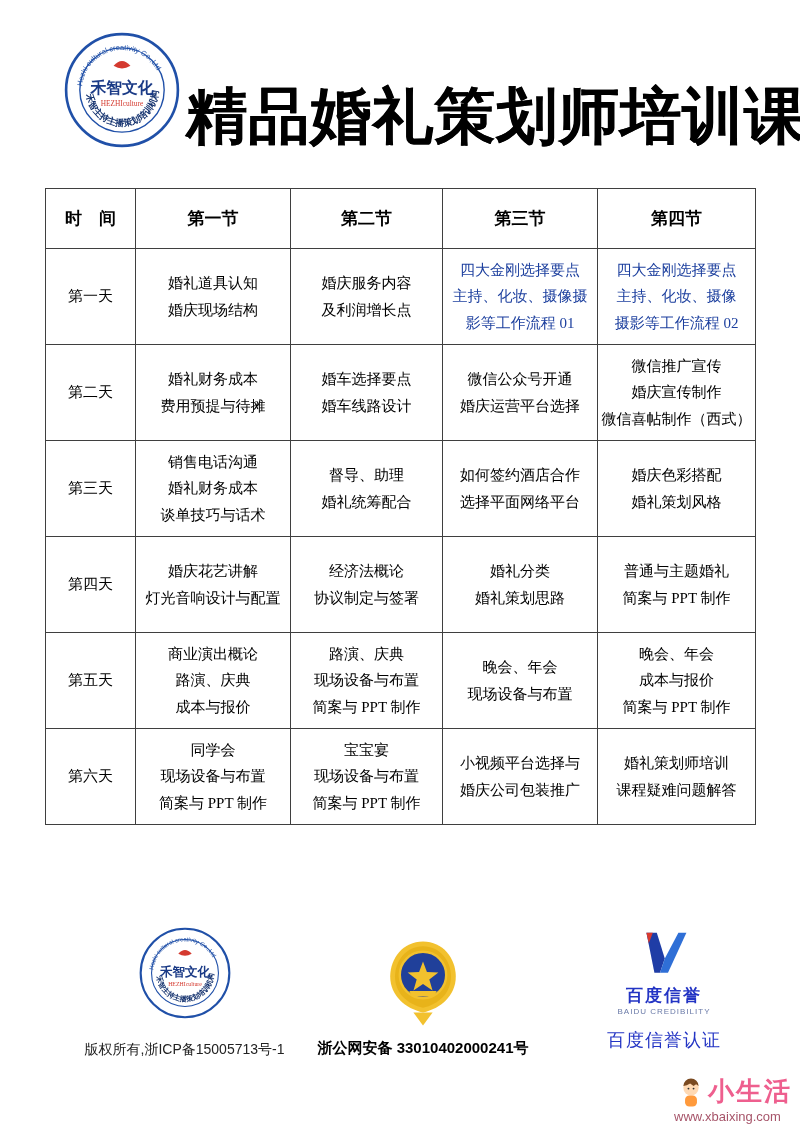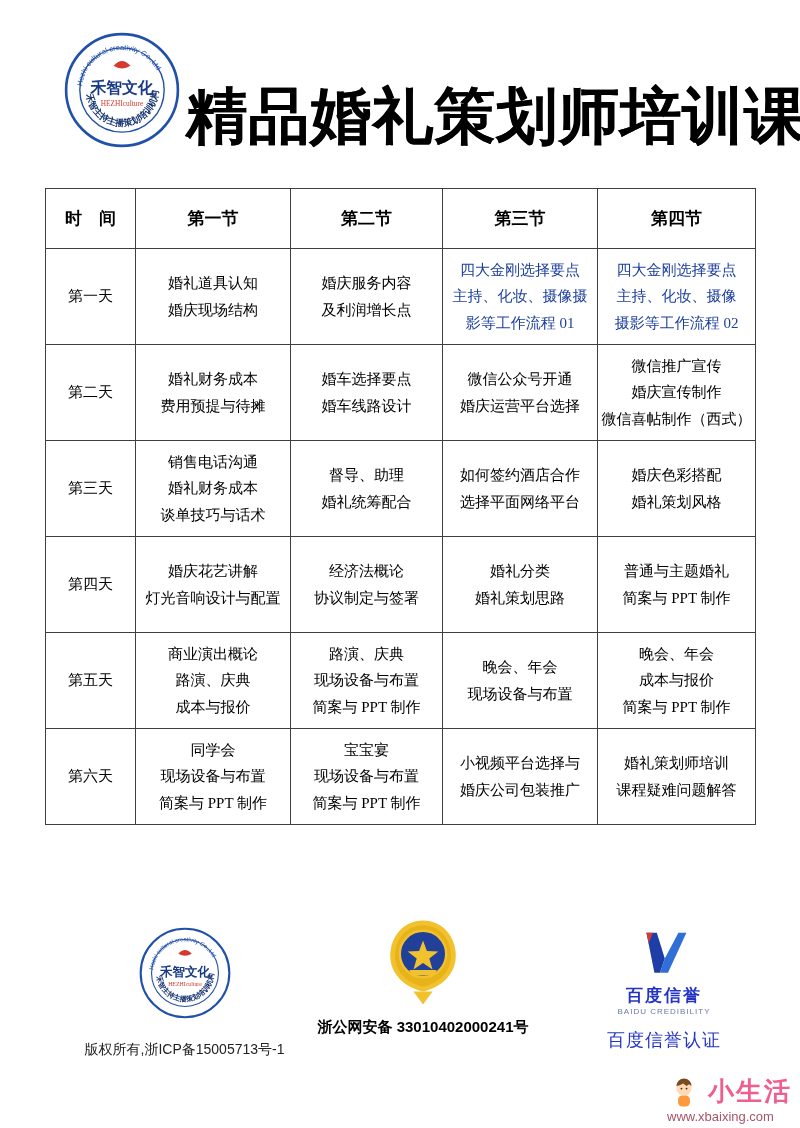--- a/index.html
+++ b/index.html
@@ -33,21 +33,21 @@
     text-align: center; vertical-align: middle;
     padding: 4px 2px;
   }
   table.schedule th { height: 60px; font-size: 17px; font-weight: bold; }
   table.schedule td { height: 96px; font-size: 15px; line-height: 1.75; white-space: pre-line; }
   td.day-cell { font-size: 16px; white-space: nowrap; }
   td.blue-cell { color: var(--accent-blue, #1c3f9e); }
 
   
   .f-left   { position: absolute; left: 72px;  top: 925px; width: 225px; text-align: center; }
-  .f-center { position: absolute; left: 298px; top: 914px; width: 250px; text-align: center; }
+  .f-center { position: absolute; left: 298px; top: 935px; width: 250px; text-align: center; }
   .f-right  { position: absolute; left: 584px; top: 928px; width: 160px; text-align: center; }
   .f-graphic { height: 96px; display: flex; align-items: center; justify-content: center; }
   .copyright-text {
     margin-top: 20px; font-size: 14px; color: #222;
     font-family: "Liberation Sans", sans-serif;
   }
   .police-caption {
     margin-top: 8px; font-size: 15px; font-weight: bold; color: #000;
     font-family: "Liberation Sans", sans-serif;
   }
@@ -60,21 +60,21 @@
     font-size: 8px; color: #6a7aa8; letter-spacing: 1px;
     font-family: "Liberation Sans", sans-serif;
   }
   .baidu-cert {
     margin-top: 12px; font-size: 18px; color: var(--baidu-blue, #2334c4);
     font-family: "Liberation Sans", sans-serif; letter-spacing: 1px;
   }
 
   
   .watermark { position: absolute; right: 8px; bottom: 4px; text-align: left; }
-  .wm-row { display: flex; align-items: center; gap: 7px; }
+  .wm-row { display: flex; align-items: center; gap: 0; }
   .wm-name {
     font-size: 26px; font-weight: bold; color: var(--watermark-pink, #ee5f8e);
     font-family: "Liberation Sans", sans-serif; letter-spacing: 2px;
   }
   .wm-url {
     font-size: 13px; color: var(--watermark-url, #a7556a);
     font-family: "Liberation Sans", sans-serif; margin-top: 0px;
   }
 </style>
 </head>

